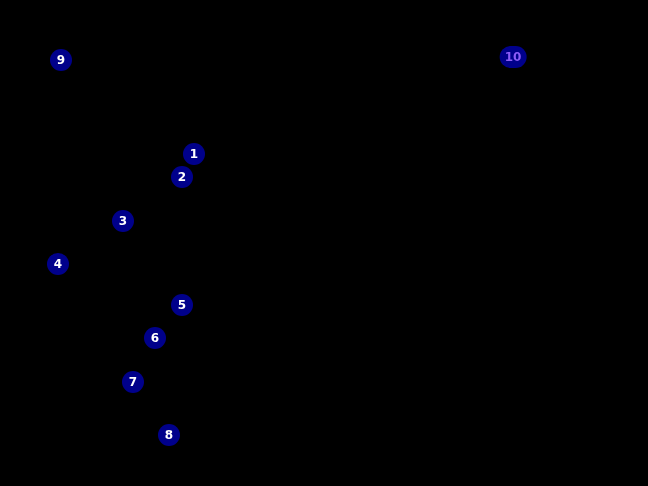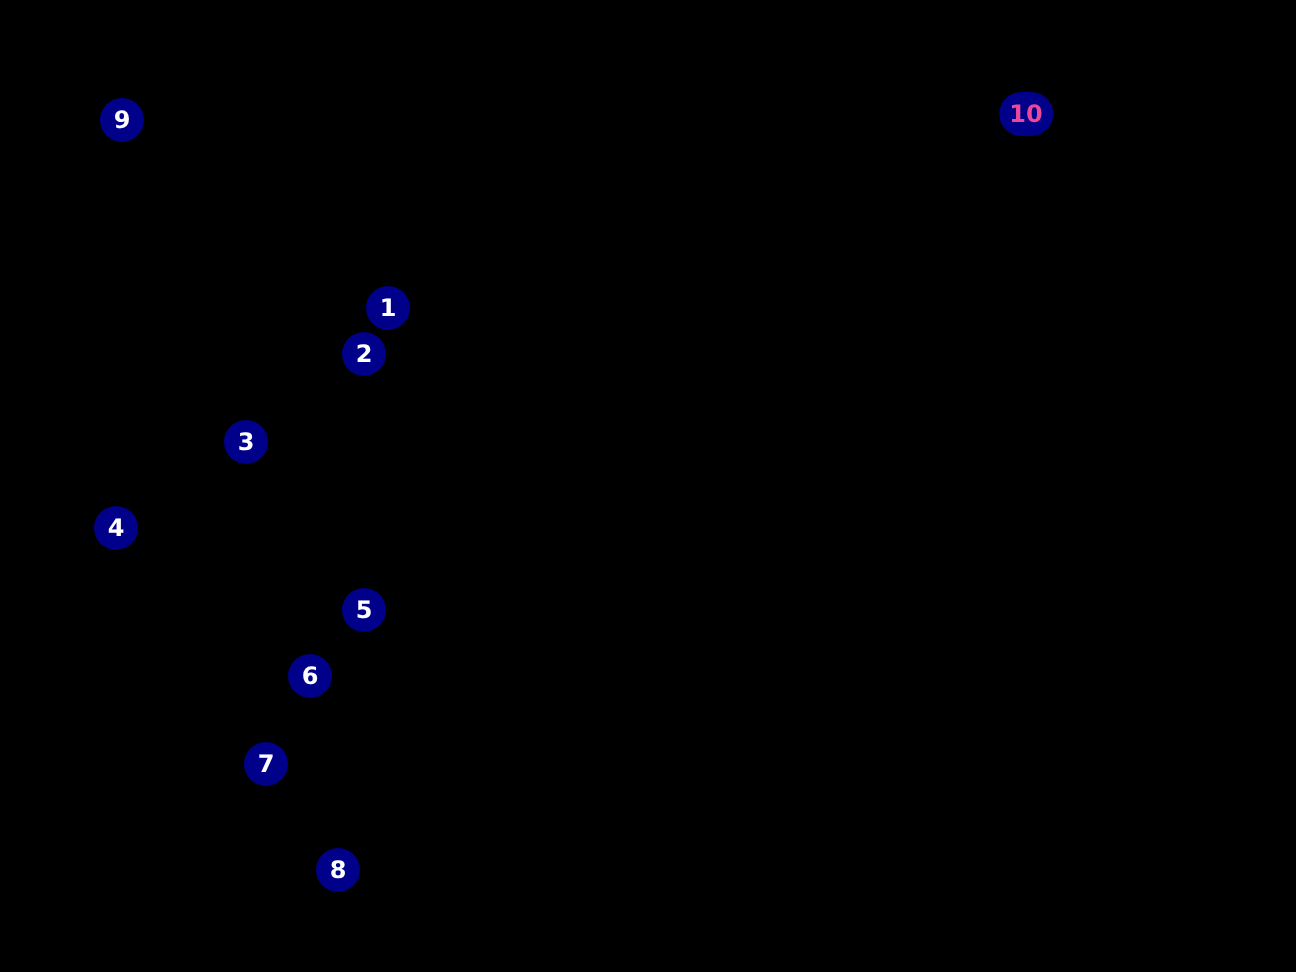--- a/index.html
+++ b/index.html
@@ -44,14 +44,14 @@
 <div class="screen" id="screen" style="width: 648px; height: 486px; background: rgb(0, 0, 0);">
     <div class="marker" style="left: 194px; top: 154px; background: rgb(0, 0, 139); color: rgb(255, 255, 255);">1</div>
     <div class="marker" style="left: 182px; top: 177px; background: rgb(0, 0, 139); color: rgb(255, 255, 255);">2</div>
     <div class="marker" style="left: 123px; top: 221px; background: rgb(0, 0, 139); color: rgb(255, 255, 255);">3</div>
     <div class="marker" style="left: 58px; top: 264px; background: rgb(0, 0, 139); color: rgb(255, 255, 255);">4</div>
     <div class="marker" style="left: 182px; top: 305px; background: rgb(0, 0, 139); color: rgb(255, 255, 255);">5</div>
     <div class="marker" style="left: 155px; top: 338px; background: rgb(0, 0, 139); color: rgb(255, 255, 255);">6</div>
     <div class="marker" style="left: 133px; top: 382px; background: rgb(0, 0, 139); color: rgb(255, 255, 255);">7</div>
     <div class="marker" style="left: 169px; top: 435px; background: rgb(0, 0, 139); color: rgb(255, 255, 255);">8</div>
     <div class="marker" style="left: 61px; top: 60px; background: rgb(0, 0, 139); color: rgb(255, 255, 255);">9</div>
-    <div class="marker" style="left: 513px; top: 57px; background: rgb(0, 0, 139); color: #ec4899;">10</div>
+    <div class="marker" style="left: 513px; top: 57px; background: rgb(0, 0, 139); color: #8b5cf6;">10</div>
   </div>
 
 </body></html>

